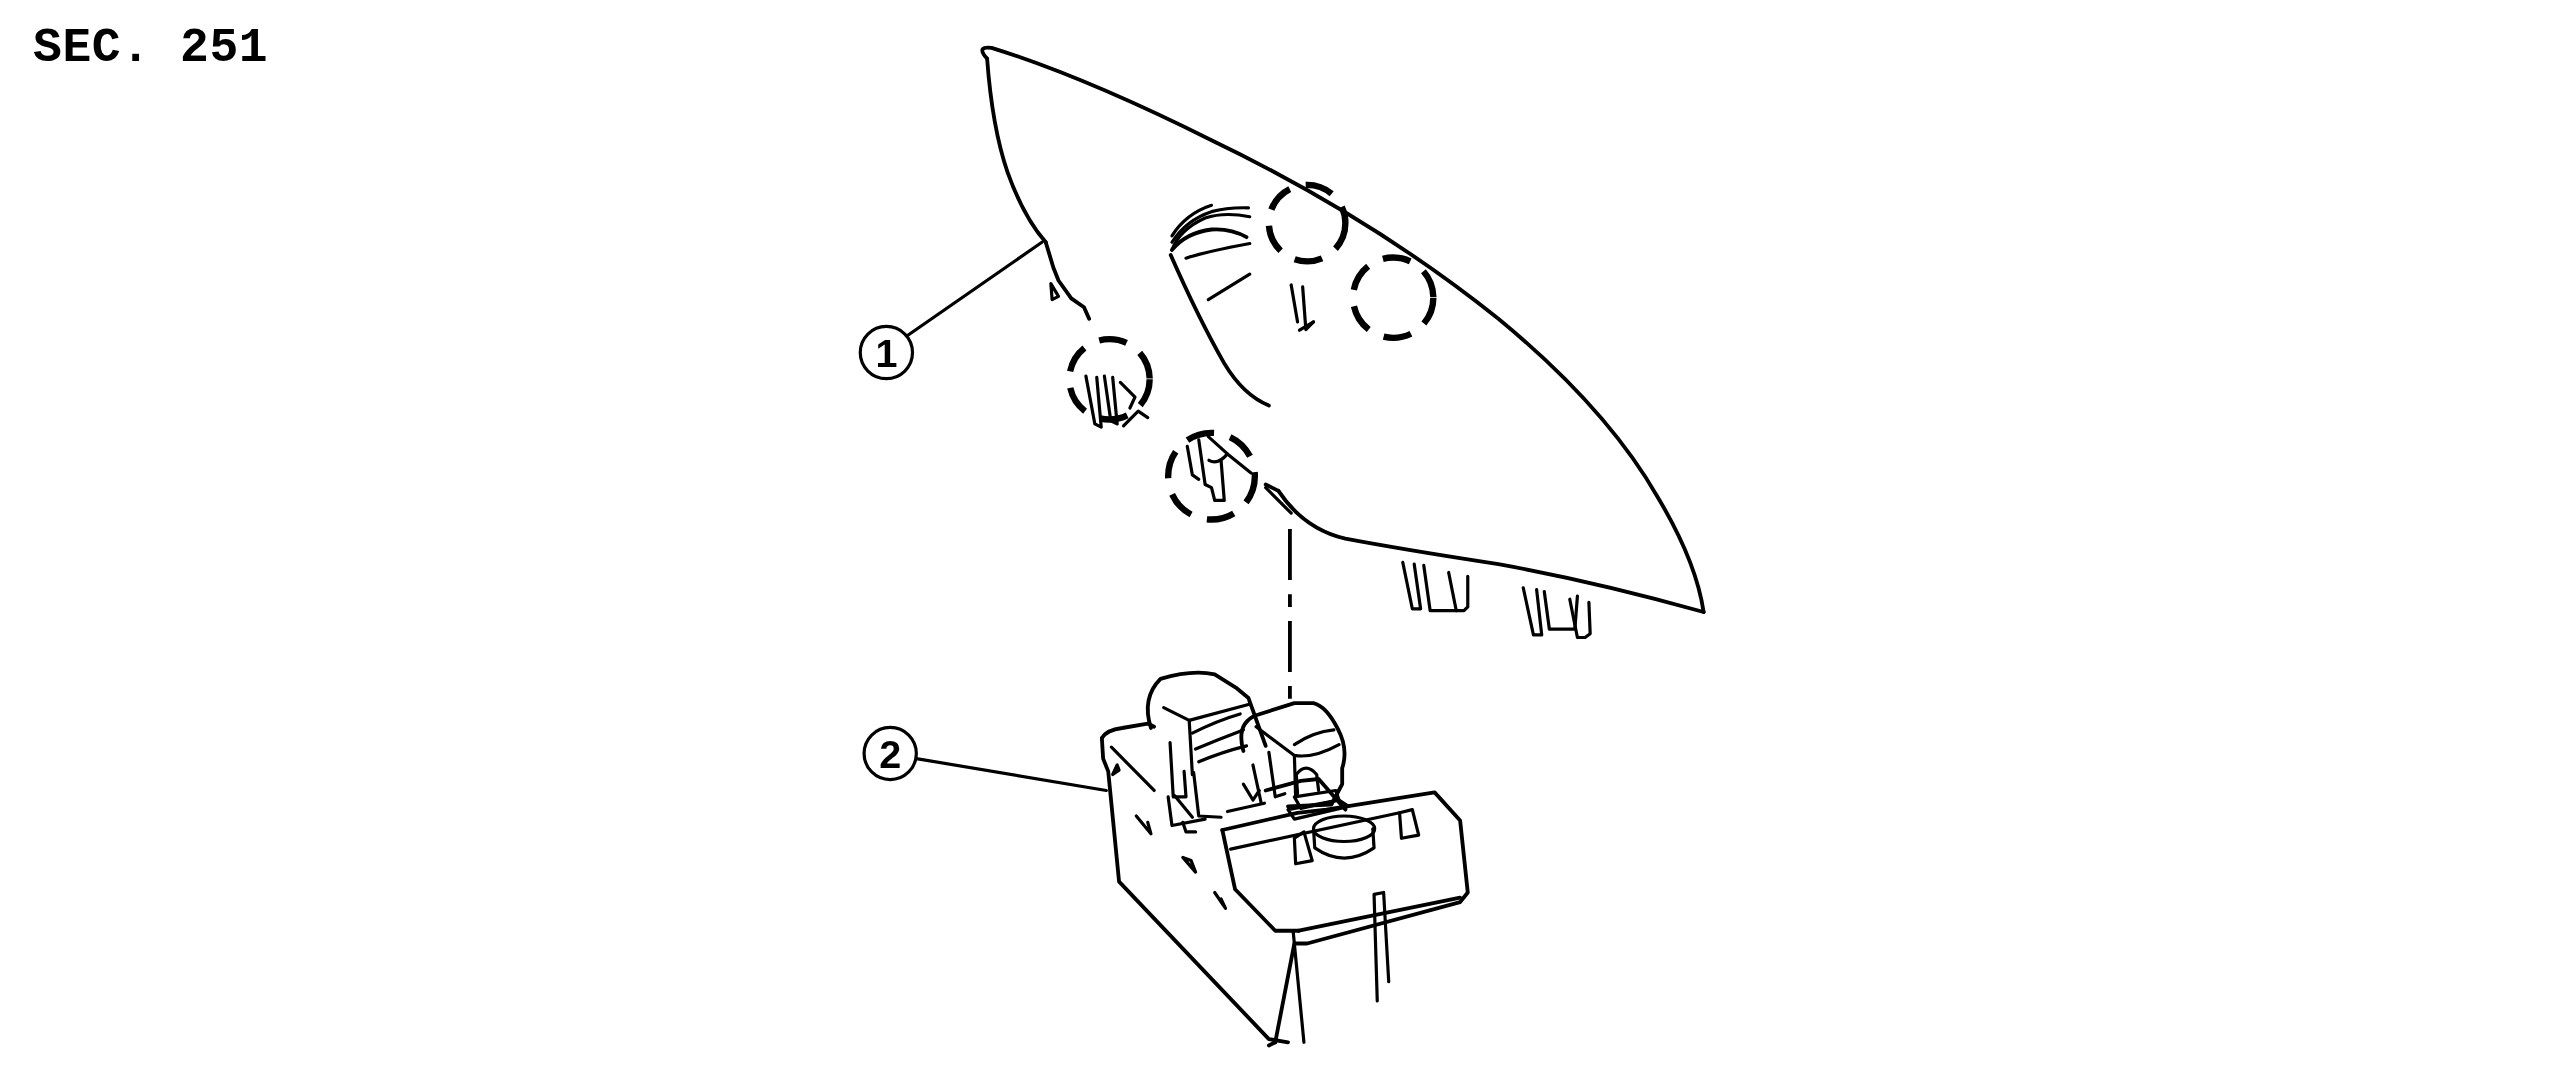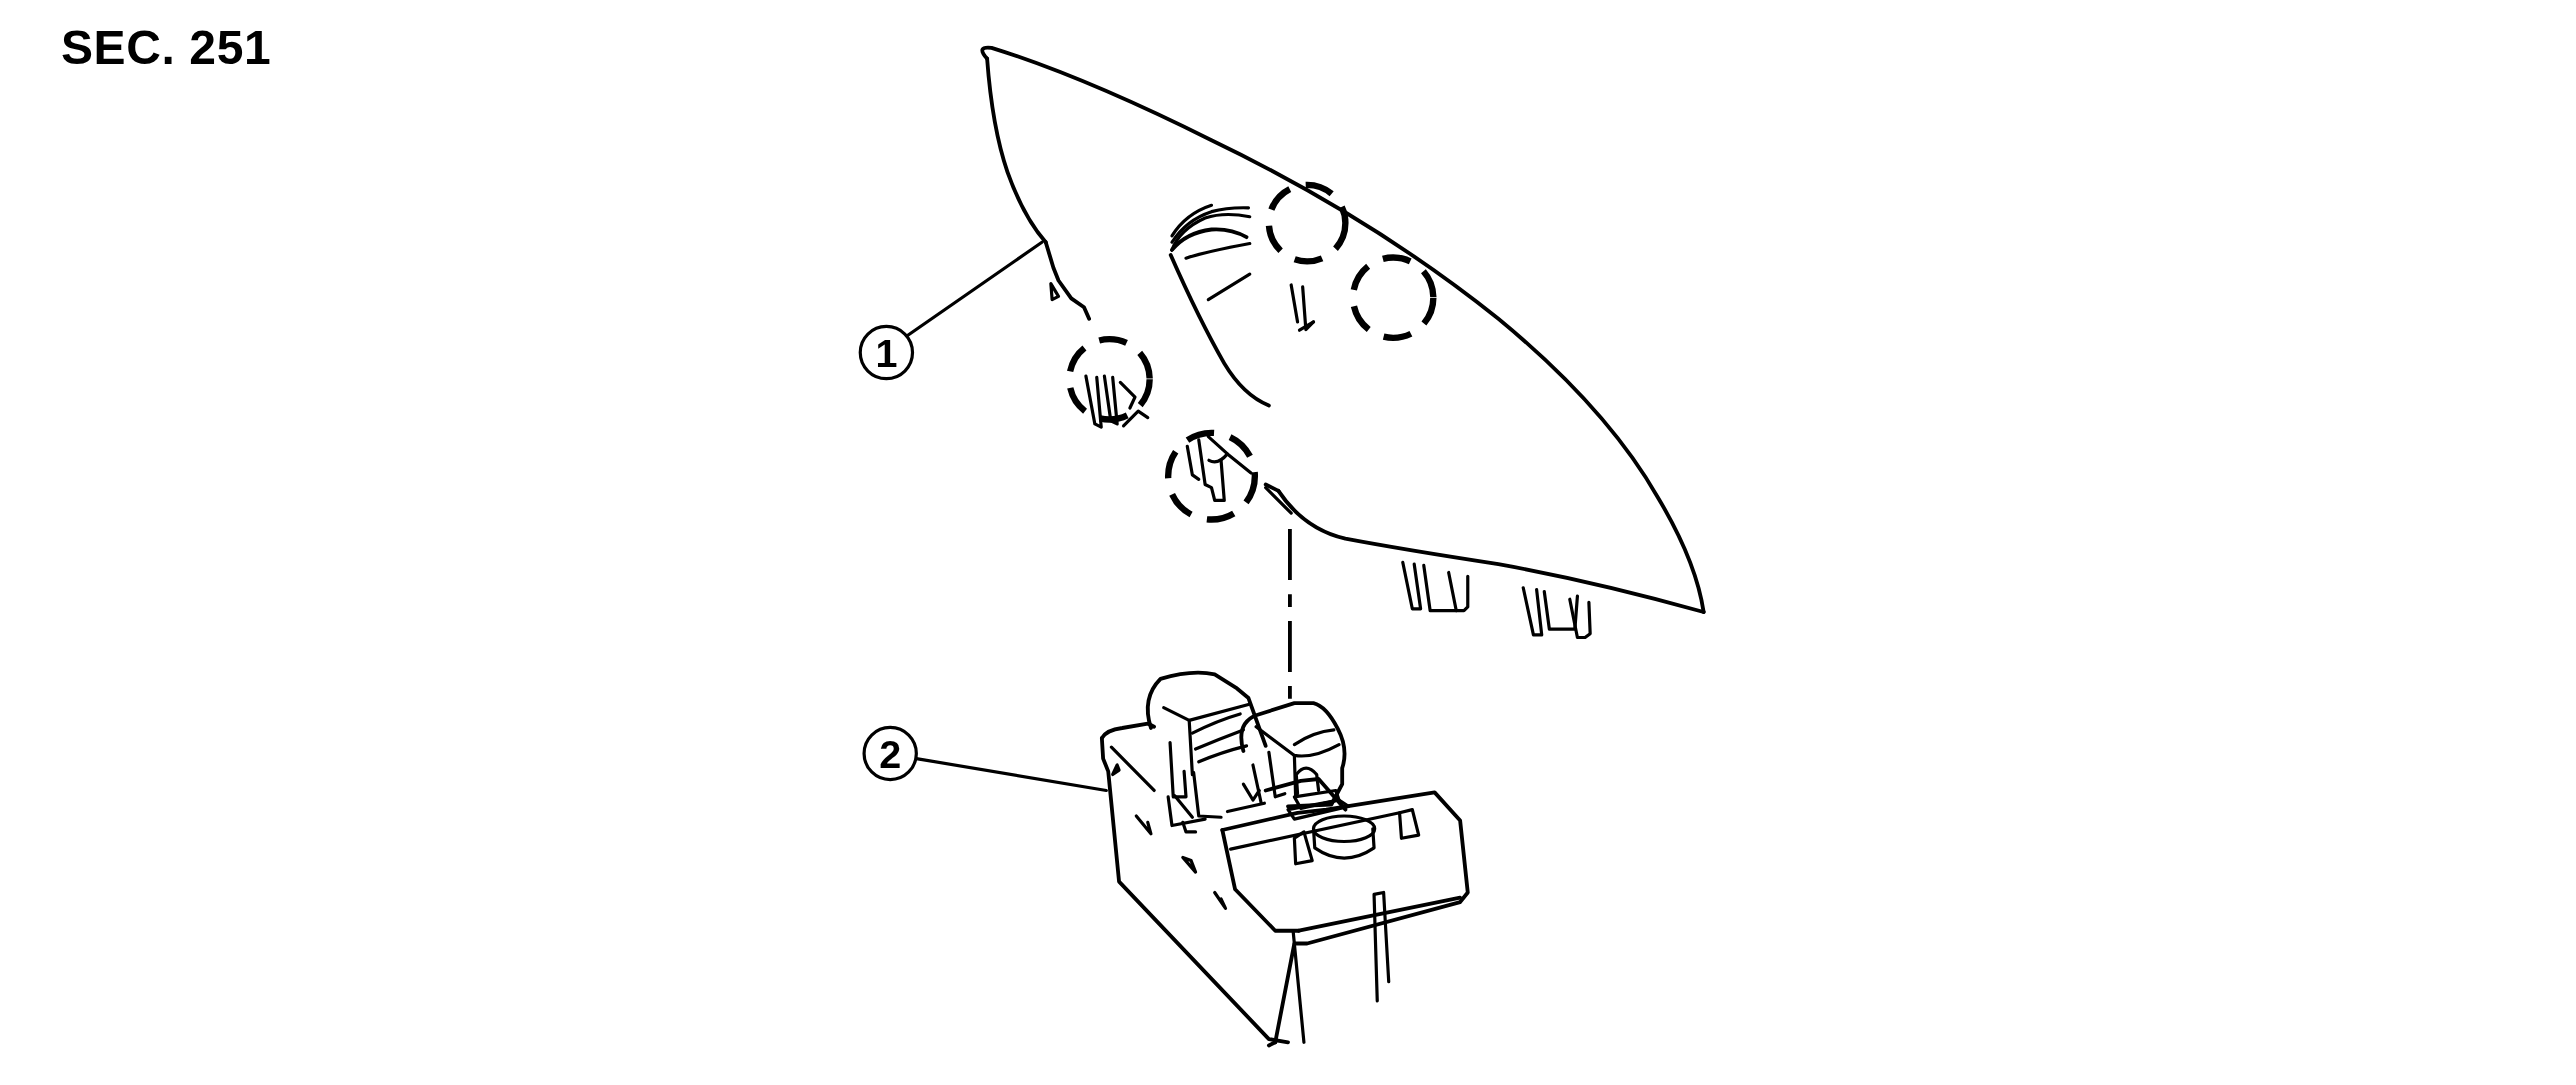--- a/index.html
+++ b/index.html
@@ -1,20 +1,20 @@
 <!DOCTYPE html>
 <html style="font-size:10.2px"><head>
   <meta charset="utf-8">
   <style>
     html, body { margin: 0; padding: 0; background: #ffffff; }
     body { width: 2576px; height: 1085px; position: relative; overflow: hidden; }
     .section-label {
       position: absolute; left: 33px; top: 24px;
-      font-family: Liberation Sans, sans-serif; font-weight: bold;
-      font-size: 48px; color: #000; letter-spacing: 0.6px; line-height: 1; margin-left: 28px;
+      font-family: Liberation Mono, monospace; font-weight: bold;
+      font-size: 48px; color: #000; letter-spacing: 0.6px; line-height: 1;
     }
     svg.art { position: absolute; left: 0; top: 0; }
     .ln { fill: none; stroke: #000; stroke-width: 6; stroke-linejoin: round; stroke-linecap: round; }
     .thin { fill: none; stroke: #000; stroke-width: 5; stroke-linejoin: round; stroke-linecap: round; }
     .dash { fill: none; stroke: #000; stroke-width: 10; stroke-dasharray: 44 26; }
     .centerline { fill: none; stroke: #000; stroke-width: 6; stroke-dasharray: 80 22 20 22; }
     .callout-text {
       font-family: "Liberation Sans", sans-serif; font-weight: bold; font-size: 62px; fill: #000;
     }
   </style>

